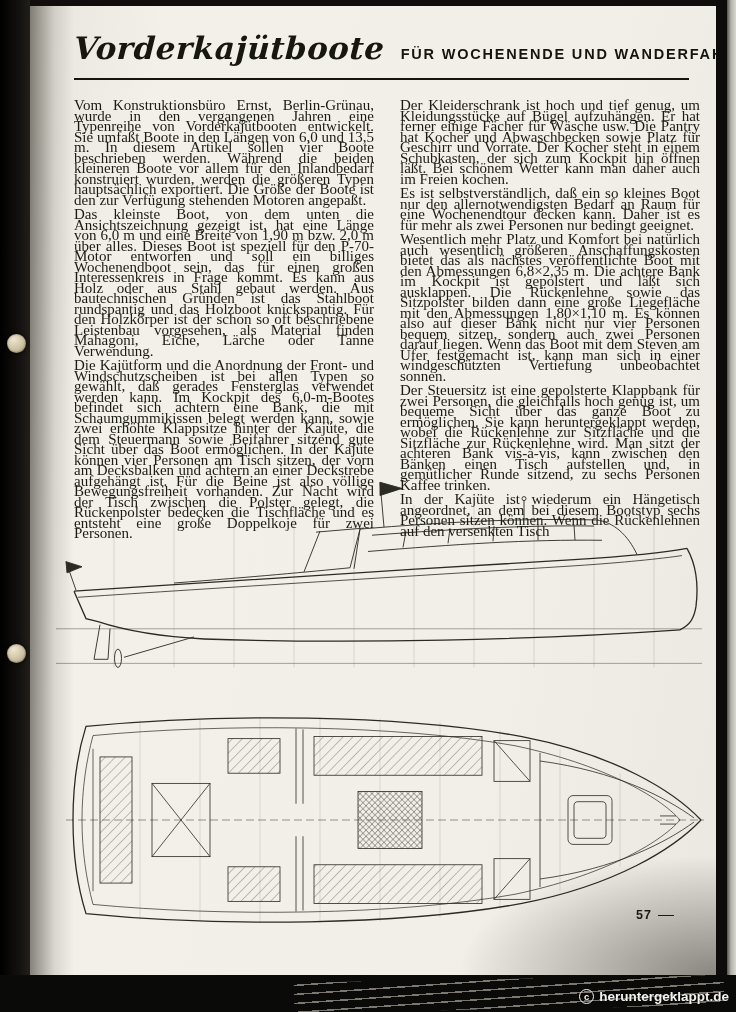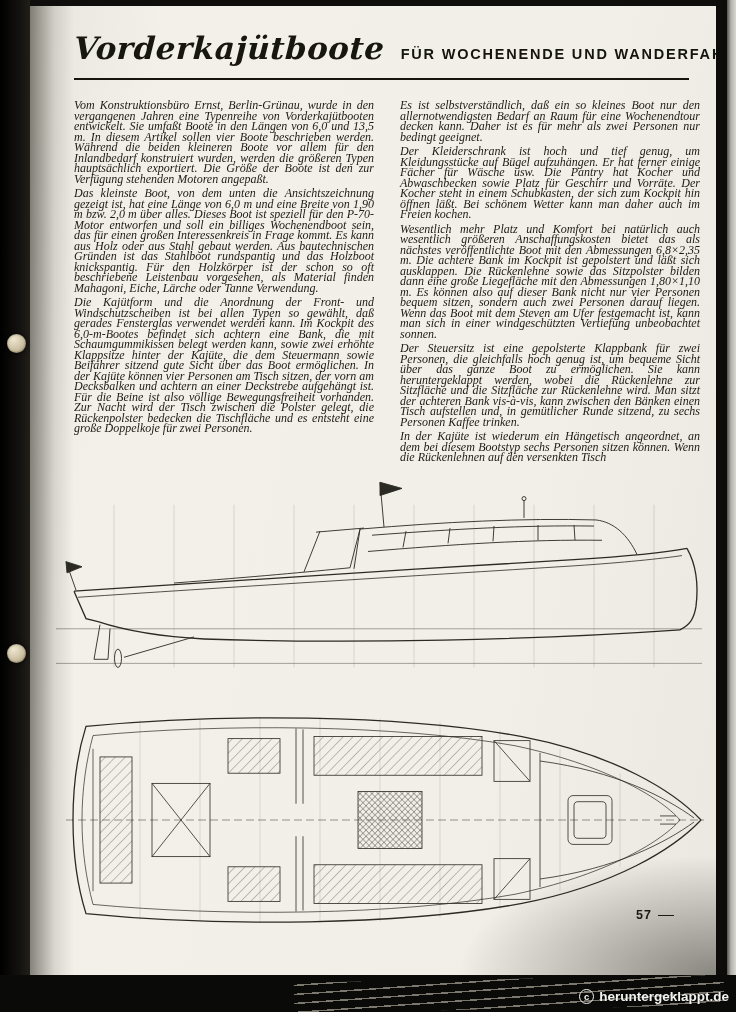--- a/index.html
+++ b/index.html
@@ -42,21 +42,21 @@
   .caps-title {
     font-family:"Liberation Sans", sans-serif; font-weight:bold;
     font-size:14.5px; letter-spacing:1.8px; white-space:nowrap; color:#15140e;
   }
 
   
   .columns {
     position:absolute; left:44px; top:94px; width:626px;
     display:flex; gap:26px; z-index:2;
   }
-  .col { flex:1; font-size:12px; line-height:10.5px; text-align:justify; color:#1b1a13;font-style:italic; }
+  .col { flex:1; font-size:15px; line-height:10.5px; text-align:justify; color:#1b1a13; }
   .col p { margin-bottom:4px; }
 
   
   .fig-side { position:absolute; left:24px; top:458px; width:650px; height:236px; z-index:1; }
   .fig-plan { position:absolute; left:30px; top:696px; width:648px; height:236px; z-index:1; }
   figure svg { width:100%; height:100%; display:block; }
 
   
   .page-number {
     position:absolute; left:606px; top:902px; z-index:2;
@@ -117,22 +117,22 @@
       <span class="caps-title">FÜR WOCHENENDE UND WANDERFAHRTEN</span>
     </div>
 
     <div class="columns">
       <div class="col">
         <p>Vom Konstruktionsbüro Ernst, Berlin-Grünau, wurde in den vergangenen Jahren eine Typenreihe von Vorderkajütbooten entwickelt. Sie umfaßt Boote in den Längen von 6,0 und 13,5 m. In diesem Artikel sollen vier Boote beschrieben werden. Während die beiden kleineren Boote vor allem für den Inlandbedarf konstruiert wurden, werden die größeren Typen hauptsächlich exportiert. Die Größe der Boote ist den zur Verfügung stehenden Motoren angepaßt.</p>
         <p>Das kleinste Boot, von dem unten die Ansichtszeichnung gezeigt ist, hat eine Länge von 6,0 m und eine Breite von 1,90 m bzw. 2,0 m über alles. Dieses Boot ist speziell für den P-70-Motor entworfen und soll ein billiges Wochenendboot sein, das für einen großen Interessenkreis in Frage kommt. Es kann aus Holz oder aus Stahl gebaut werden. Aus bautechnischen Gründen ist das Stahlboot rundspantig und das Holzboot knickspantig. Für den Holzkörper ist der schon so oft beschriebene Leistenbau vorgesehen, als Material finden Mahagoni, Eiche, Lärche oder Tanne Verwendung.</p>
         <p>Die Kajütform und die Anordnung der Front- und Windschutzscheiben ist bei allen Typen so gewählt, daß gerades Fensterglas verwendet werden kann. Im Kockpit des 6,0-m-Bootes befindet sich achtern eine Bank, die mit Schaumgummikissen belegt werden kann, sowie zwei erhöhte Klappsitze hinter der Kajüte, die dem Steuermann sowie Beifahrer sitzend gute Sicht über das Boot ermöglichen. In der Kajüte können vier Personen am Tisch sitzen, der vorn am Decksbalken und achtern an einer Deckstrebe aufgehängt ist. Für die Beine ist also völlige Bewegungsfreiheit vorhanden. Zur Nacht wird der Tisch zwischen die Polster gelegt, die Rückenpolster bedecken die Tischfläche und es entsteht eine große Doppelkoje für zwei Personen.</p>
       </div>
       <div class="col">
+        <p>Der Kleiderschrank ist hoch und tief genug, um Kleidungsstücke auf Bügel aufzuhängen. Er hat ferner einige Fächer für Wäsche usw. Die Pantry hat Kocher und Abwaschbecken sowie Platz für Geschirr und Vorräte. Der Kocher steht in einem Schubkasten, der sich zum Kockpit hin öffnen läßt. Bei schönem Wetter kann man daher auch im Freien kochen.</p>
         <p>Es ist selbstverständlich, daß ein so kleines Boot nur den allernotwendigsten Bedarf an Raum für eine Wochenendtour decken kann. Daher ist es für mehr als zwei Personen nur bedingt geeignet.</p>
-        <p>Der Kleiderschrank ist hoch und tief genug, um Kleidungsstücke auf Bügel aufzuhängen. Er hat ferner einige Fächer für Wäsche usw. Die Pantry hat Kocher und Abwaschbecken sowie Platz für Geschirr und Vorräte. Der Kocher steht in einem Schubkasten, der sich zum Kockpit hin öffnen läßt. Bei schönem Wetter kann man daher auch im Freien kochen.</p>
         <p>Wesentlich mehr Platz und Komfort bei natürlich auch wesentlich größeren Anschaffungskosten bietet das als nächstes veröffentlichte Boot mit den Abmessungen 6,8×2,35 m. Die achtere Bank im Kockpit ist gepolstert und läßt sich ausklappen. Die Rückenlehne sowie das Sitzpolster bilden dann eine große Liegefläche mit den Abmessungen 1,80×1,10 m. Es können also auf dieser Bank nicht nur vier Personen bequem sitzen, sondern auch zwei Personen darauf liegen. Wenn das Boot mit dem Steven am Ufer festgemacht ist, kann man sich in einer windgeschützten Vertiefung unbeobachtet sonnen.</p>
         <p>Der Steuersitz ist eine gepolsterte Klappbank für zwei Personen, die gleichfalls hoch genug ist, um bequeme Sicht über das ganze Boot zu ermöglichen. Sie kann heruntergeklappt werden, wobei die Rückenlehne zur Sitzfläche und die Sitzfläche zur Rückenlehne wird. Man sitzt der achteren Bank vis-à-vis, kann zwischen den Bänken einen Tisch aufstellen und, in gemütlicher Runde sitzend, zu sechs Personen Kaffee trinken.</p>
         <p>In der Kajüte ist wiederum ein Hängetisch angeordnet, an dem bei diesem Bootstyp sechs Personen sitzen können. Wenn die Rückenlehnen auf den versenkten Tisch</p>
       </div>
     </div>
 
     <figure class="fig-side">
       <svg viewBox="0 0 650 232" preserveAspectRatio="none">
         <g stroke="#938f7e" stroke-width="0.5" opacity="0.6">
           <line x1="60" y1="40" x2="60" y2="200"></line>

